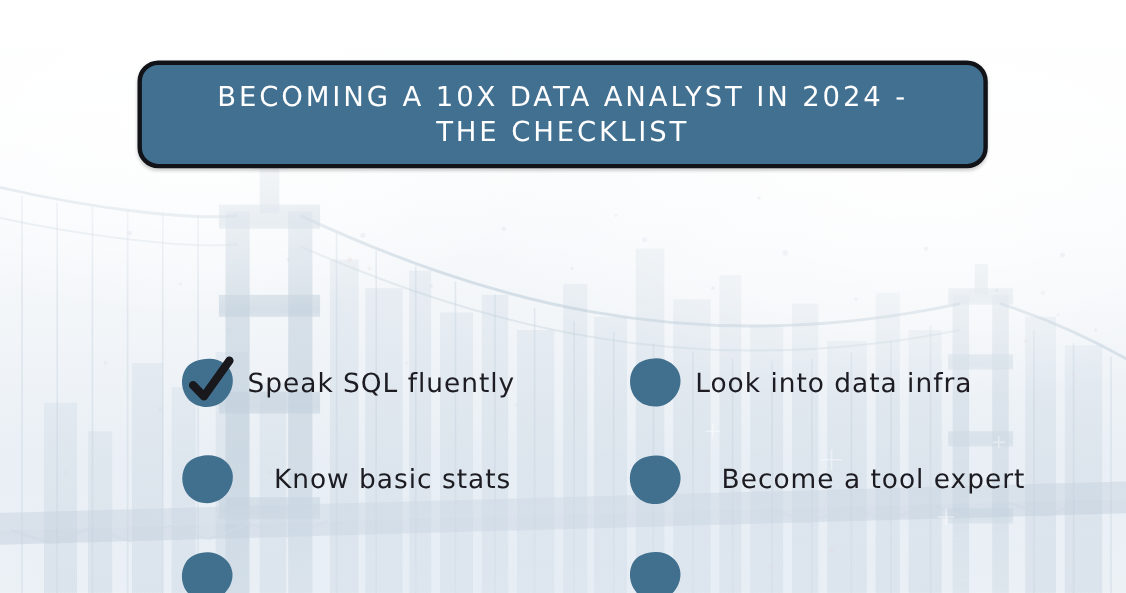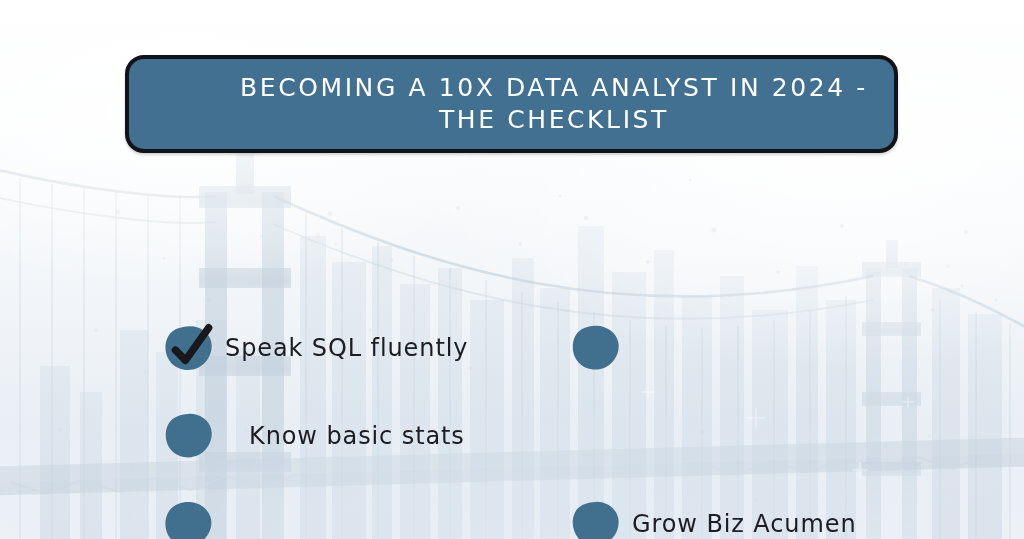--- a/index.html
+++ b/index.html
@@ -53,21 +53,21 @@
     position:absolute;
     left:125px;
     top:55px;
     width:773px;
     height:98px;
     border:4px solid #111318;
     border-radius:19px;
     background:#427090;
     display:flex;
     align-items:center;
-    justify-content:flex-end;
+    justify-content:center;
     box-shadow:0 2px 3px rgba(0,0,0,.18);
   }
   #title-text {
     color:#ffffff;
     font-family:"DejaVu Sans", sans-serif;
     font-size:25px;
     font-weight:400;
     letter-spacing:2.6px;
     line-height:1.28;
     text-align:center;
@@ -330,27 +330,36 @@
       </span>
     </div>
 
     <div class="check-row col-right row-1">
       <span class="bullet">
         <svg viewBox="0 0 48 46">
           <path class="blob-shape" d="M22.9 0.8C33.6 0.2 44.3 7.1 46.3 17.3c2 10.1-3.8 20.4-12.6 24.9
                    -8.8 4.5-20.9 2.6-27.2-4.6C0.1 30.3-1 18.6 3.4 10.8 7.5 3.5 15.3 1.2 22.9 0.8z"></path>
         </svg>
       </span>
-    </div>
-
+      <span class="item-label">Look into data infra</span>
+    </div>
+
+    <div class="check-row col-right row-2">
+      <span class="bullet">
+        <svg viewBox="0 0 48 46">
+          <path class="blob-shape" d="M24.1 1.0C34.5 0.6 44.6 7.7 46.4 17.9c1.8 10.2-4.0 20.4-12.9 24.9
+                   -8.9 4.5-20.8 2.3-27.1-5.0C0.0 30.6-1.2 18.8 3.3 11.0 7.6 3.6 16.0 1.4 24.1 1.0z"></path>
+        </svg>
+      </span>
+      <span class="item-label">Become a tool expert</span>
+    </div>
 
     <div class="check-row col-right row-3">
       <span class="bullet">
         <svg viewBox="0 0 48 46">
           <path class="blob-shape" d="M23.6 0.9C34.0 0.4 44.2 7.0 46.2 17.1c2.0 10.0-3.6 20.6-12.4 25.2
                    -8.8 4.6-21.0 2.4-27.3-4.9C0.2 30.4-1.1 18.7 3.2 10.9 7.3 3.6 15.6 1.3 23.6 0.9z"></path>
         </svg>
       </span>
-      <span class="item-label">Grow Biz Acumen</span>
     </div>
 
   </div>
 </div>
 
 </body></html>

